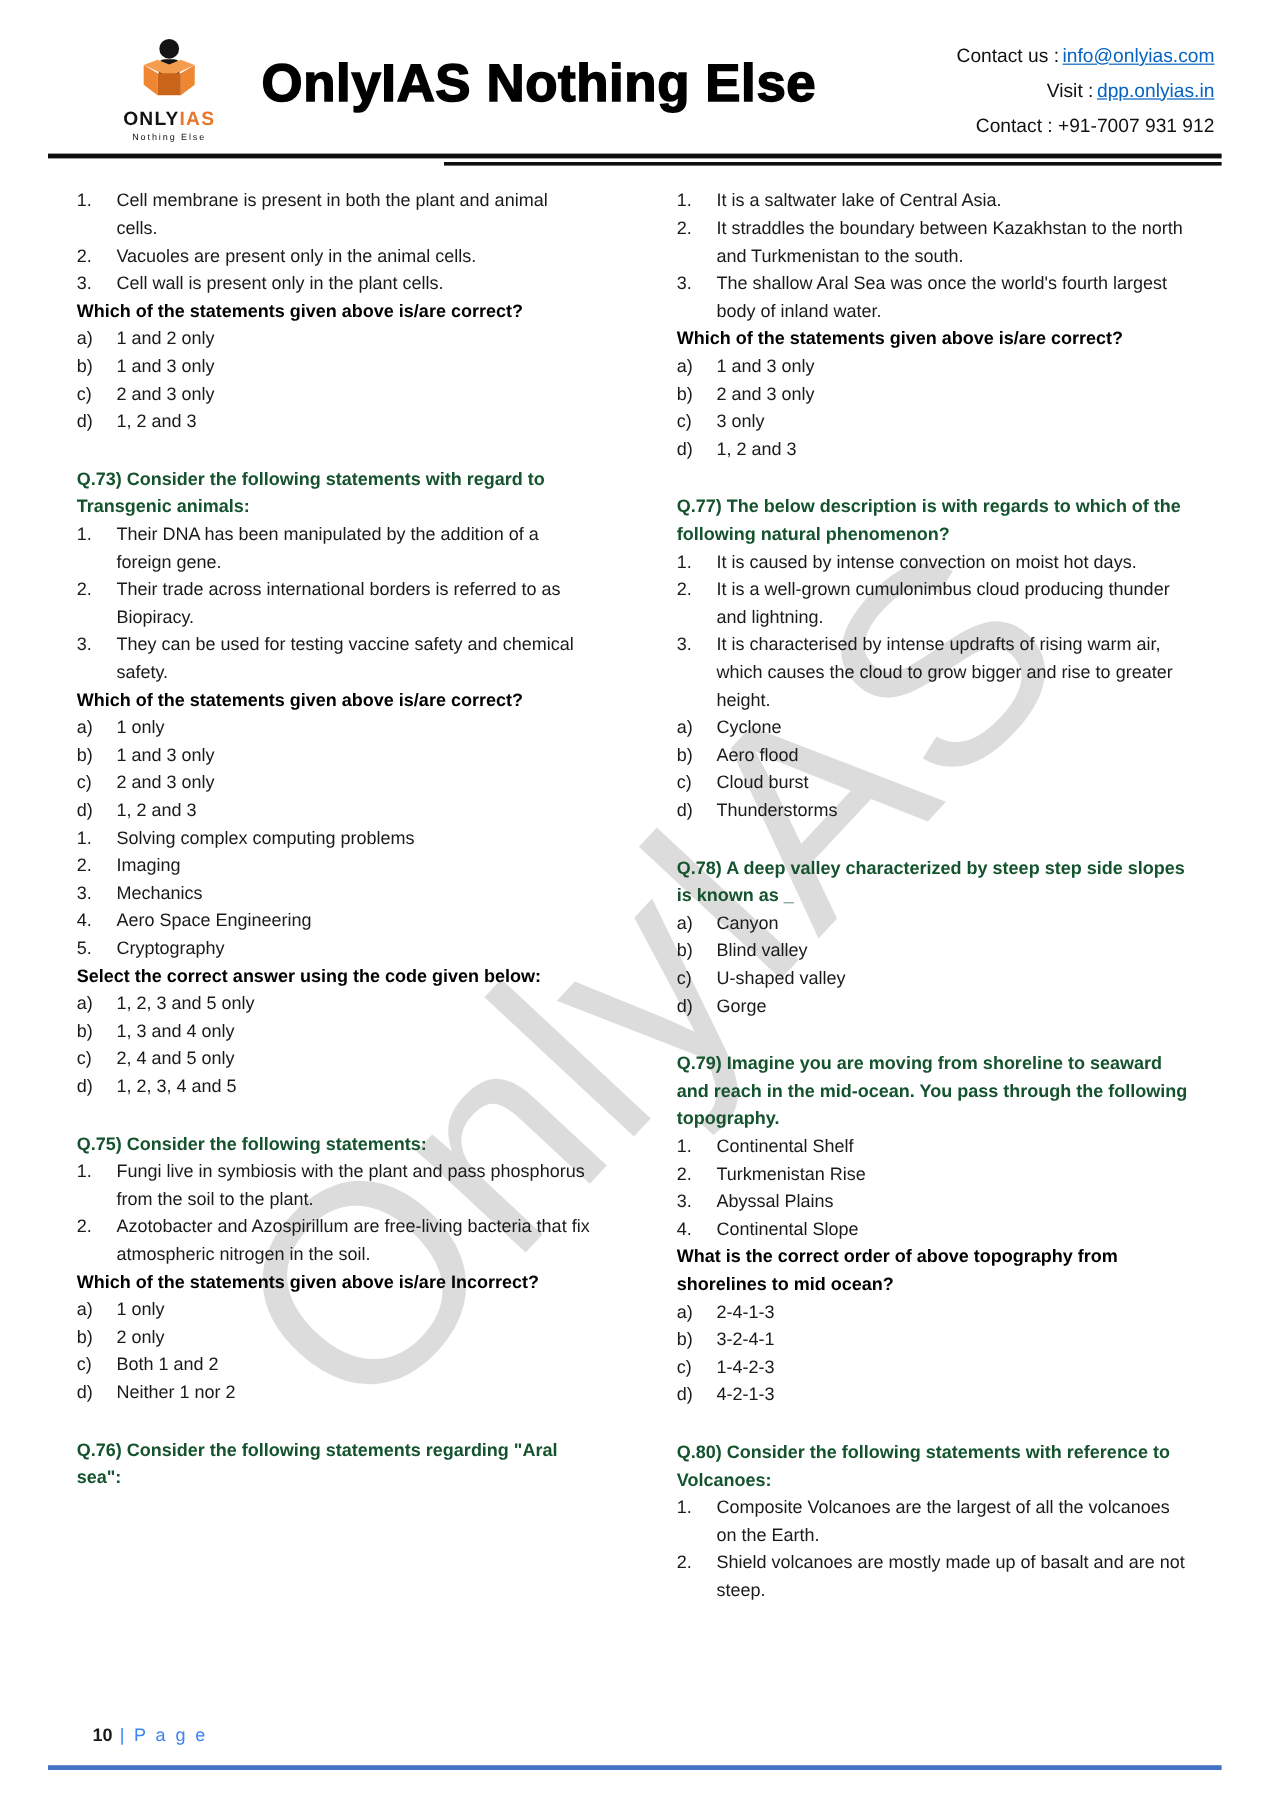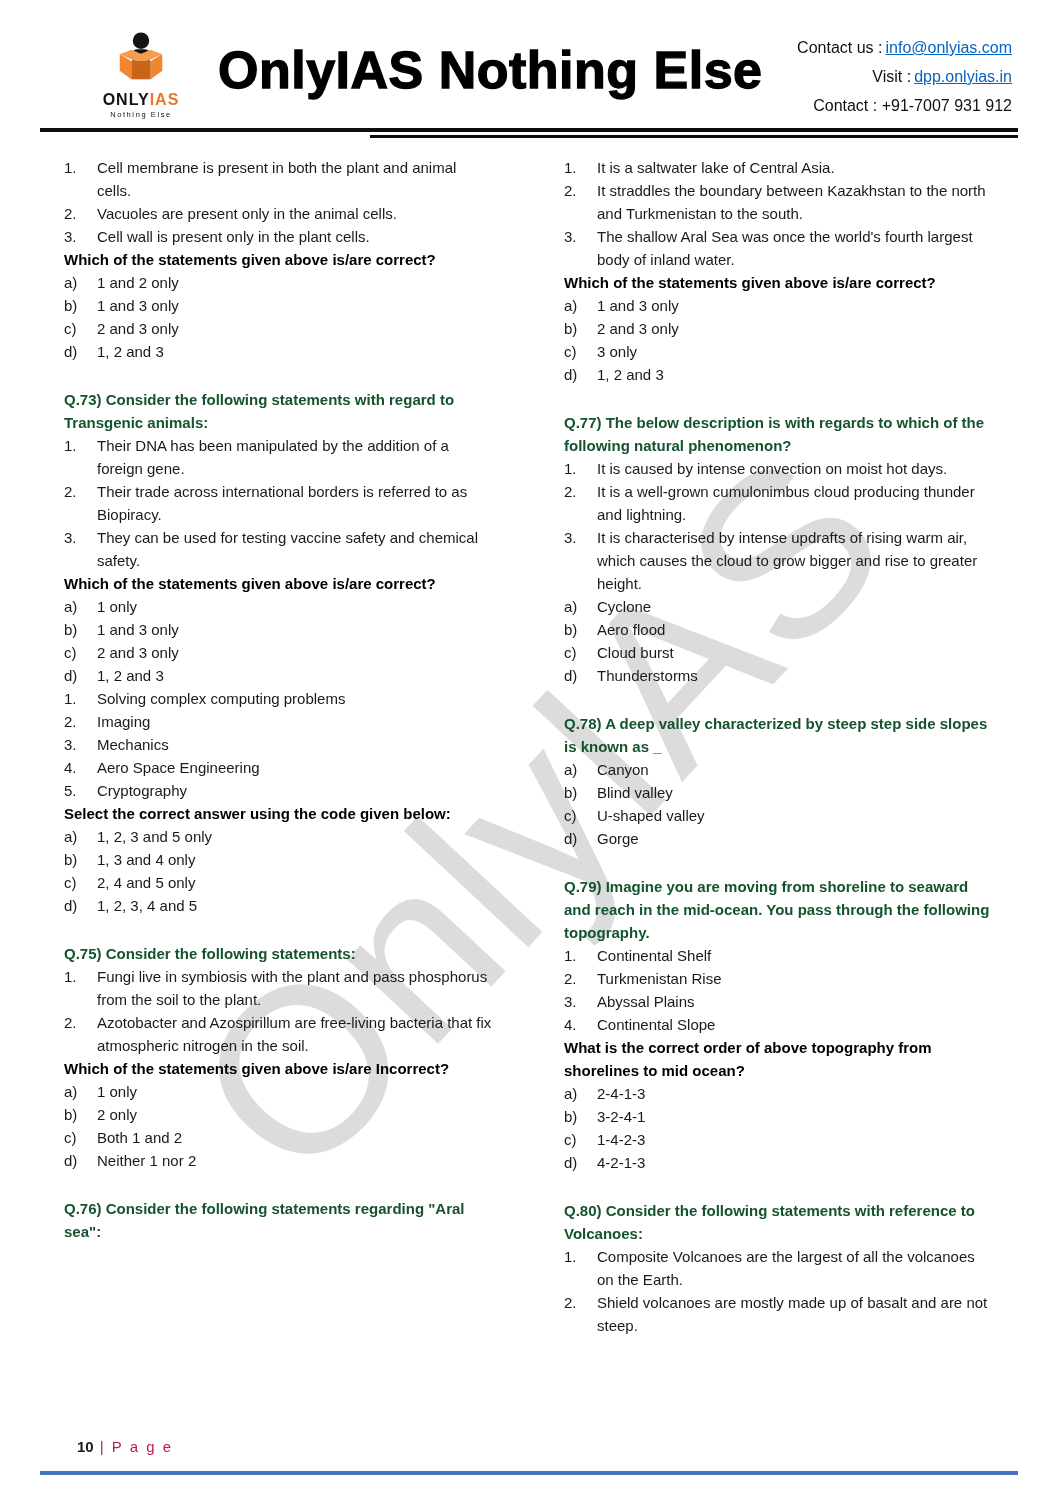--- a/index.html
+++ b/index.html
@@ -39,21 +39,21 @@
     align-items: center;
     padding: 30px 46px 8px 92px;
   }
   .logo { width: 98px; flex: 0 0 auto; text-align: center; }
   .logo svg { display: block; margin: 0 auto; }
   .logo-word { font-size: 16px; font-weight: bold; letter-spacing: 1px; color: #131313; margin-top: 2px; white-space: nowrap; }
   .logo-word .accent { color: #e8762d; }
   .logo-tag { font-size: 7.5px; font-weight: normal; letter-spacing: 1.6px; color: #131313; margin-top: 1px; }
   .title {
     margin: 0 0 10px 28px;
-    font-size: 52px;
+    font-size: 44px;
     font-weight: bold;
     color: #000;
     letter-spacing: 0.5px;
     -webkit-text-stroke: 1.3px #000;
     white-space: nowrap;
   }
   .contact {
     margin-left: auto;
     text-align: right;
     font-size: 16px;
@@ -78,21 +78,21 @@
   .q-head { font-weight: bold; color: #14532d; margin-top: 25px; }
   .q-head:first-child { margin-top: 0; }
   .q-prompt { font-weight: bold; color: #000; }
   .li { display: flex; }
   .marker { flex: 0 0 33px; }
   .li-text { flex: 1 1 auto; }
   
   .footer { position: absolute; left: 0; right: 0; bottom: 0; z-index: 1; }
   .page-num-line { padding: 0 64px; margin-bottom: 16px; font-size: 15px; color: #1a1a1a; }
   .pn { font-weight: bold; margin-right: 6px; margin-left: 13px; }
-  .ps { letter-spacing: 2px; color: #be185d; }
+  .ps { letter-spacing: 2px; color: #3b82f6; }
   .footer-line { margin: 0 40px 22px 40px; height: 4px; background: #4472c4; }
 </style>
 </head>
 <body>
 
 <div class="page">
 
   <div class="watermark">OnlyIAS</div>
 
   <header class="header">

